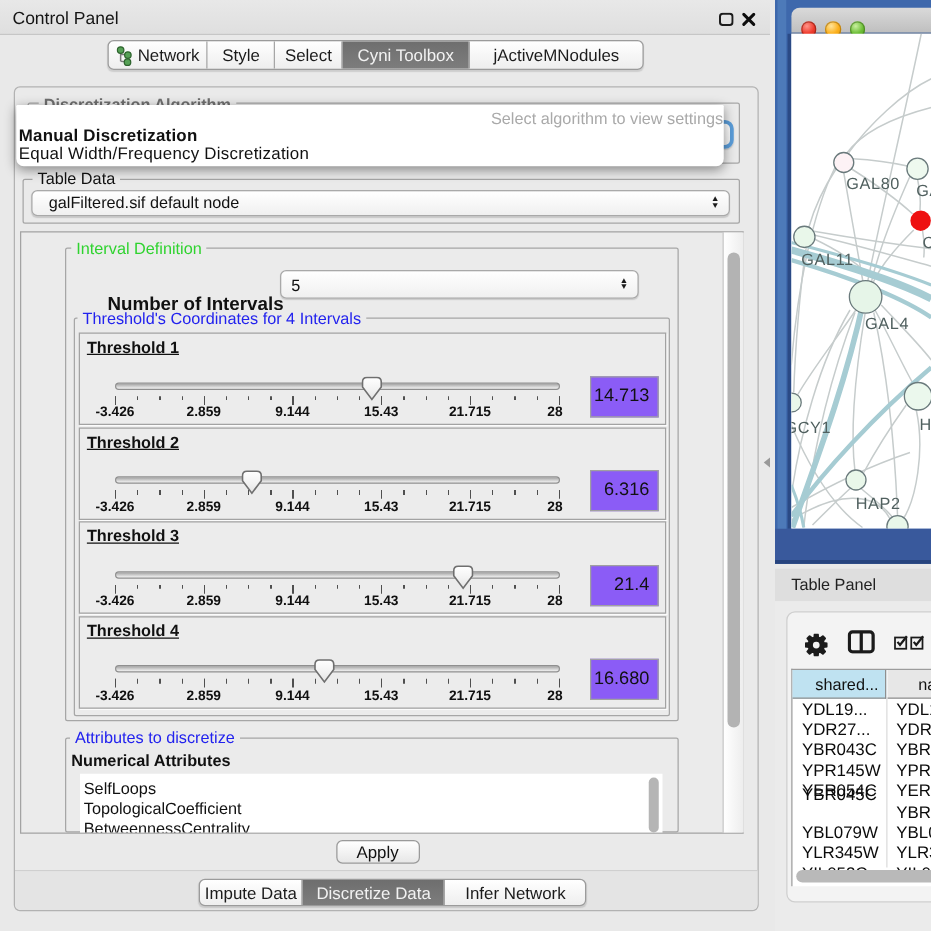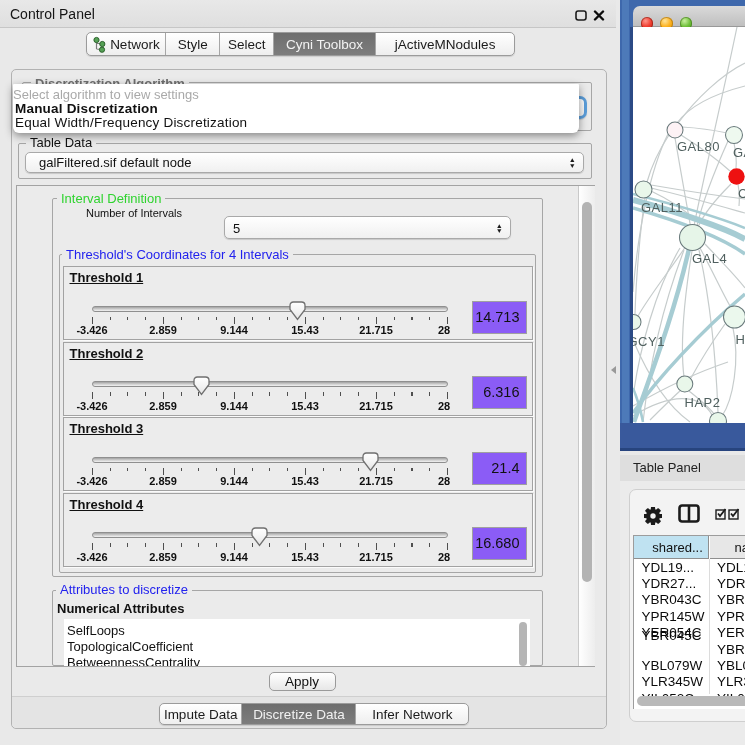--- a/index.html
+++ b/index.html
@@ -33,21 +33,21 @@
 .tick-lab { position:absolute; top:57px; transform:translateX(-50%); font-size:11px; font-weight:bold; color:#101010; }
 .vbox { position:absolute; left:408px; top:33.5px; width:55px; height:33px; border:1.5px solid #a0a0a0; background:#8b5cf6; font-size:14.5px; text-align:right; padding-right:6px; line-height:30px; }
 
 #attrlist { position:absolute; left:64px; top:619px; width:452px; height:47px; background:#ffffff; overflow:hidden; font-size:13px; padding-top:3.5px; }
 #attrlist div { height:16.3px; line-height:16.3px; padding-left:3px; }
 
 #btm-strip { position:absolute; left:12px; top:696px; width:594px; height:32px; background:#e4e4e4; border-top:1px solid #cfcfcf; border-radius:0 0 5px 5px; }
 #apply { position:absolute; left:268.5px; top:671.5px; width:67px; height:19px; border:1px solid #9a9a9a; border-radius:5px; background:linear-gradient(#ffffff,#e7e7e7); font-size:13.5px; text-align:center; line-height:17px; }
 
 #popup { position:absolute; left:13px; top:84px; width:565.5px; height:49px; background:#ffffff; border-radius:1px 1px 6px 6px; box-shadow:0 3px 9px rgba(0,0,0,0.42); font-size:13px; }
-#popup .hint { position:absolute; top:2.5px; width:100%; text-align:left; color:#a9a9a9; }
+#popup .hint { position:absolute; top:2.5px; width:100%; text-align:right; color:#a9a9a9; }
 #popup .it1 { position:absolute; top:16.5px; left:2px; font-weight:bold; font-size:13.5px; letter-spacing:0.2px; }
 #popup .it2 { position:absolute; top:30.5px; left:2px; font-size:13.5px; letter-spacing:0.2px; }
 
 #blue { position:absolute; left:620px; top:0; width:125px; height:451px; background:#3e68ac; }
 #blue .hl { position:absolute; left:2px; top:0; width:7px; height:100%; background:#4d7ab9; }
 #nettitle { position:absolute; left:633px; top:6px; width:112px; height:21px; border-radius:7px 0 0 0; background:linear-gradient(#dadada,#bfbfbf); border-bottom:1px solid #999; }
 .tl { position:absolute; top:11.2px; width:12.6px; height:12.6px; border-radius:50%; }
 #canvas { position:absolute; left:633px; top:27px; width:112px; height:396px; background:#ffffff; overflow:hidden; }
 #botband { position:absolute; left:620px; top:423px; width:125px; height:28px; background:#39599c; border-bottom:3px solid #27447e; }
 #tp-bar { position:absolute; left:620px; top:455px; width:125px; height:26px; background:#dedede; }
@@ -106,21 +106,21 @@
       <div class="it1">Manual Discretization</div>
       <div class="it2">Equal Width/Frequency Discretization</div>
     </div>
 
 <div id="content"></div>
 <div id="vsb-track"></div>
 <div id="vsb-thumb"></div>
 
 <div class="group" style="left:52px;top:198px;width:491px;height:379px;background:#ebebeb"></div>
 <div class="gtitle" style="left:57px;top:192px;color:#2fd32f;background:#ebebeb">Interval Definition</div>
-<div class="abs" style="left:86px;top:207px;font-size:11px;font-weight:normal">Number of Intervals</div>
+<div class="abs" style="left:86px;top:235px;font-size:15px;font-weight:bold">Number of Intervals</div>
 <div class="combo" style="left:224px;top:216px;width:287px;height:23px">
       <span class="ct" style="left:8px">5</span>
       <span class="ar">▲<br>▼</span>
     </div>
 
 <div class="group" style="left:58.5px;top:254px;width:477.5px;height:319px"></div>
 <div class="gtitle" style="left:62px;top:248px;color:#2222ee;background:#ebebeb">Threshold's Coordinates for 4 Intervals</div>
 
 <div class="tbox" style="top:266.0px">
 <div class="tlabel">Threshold 1</div>

